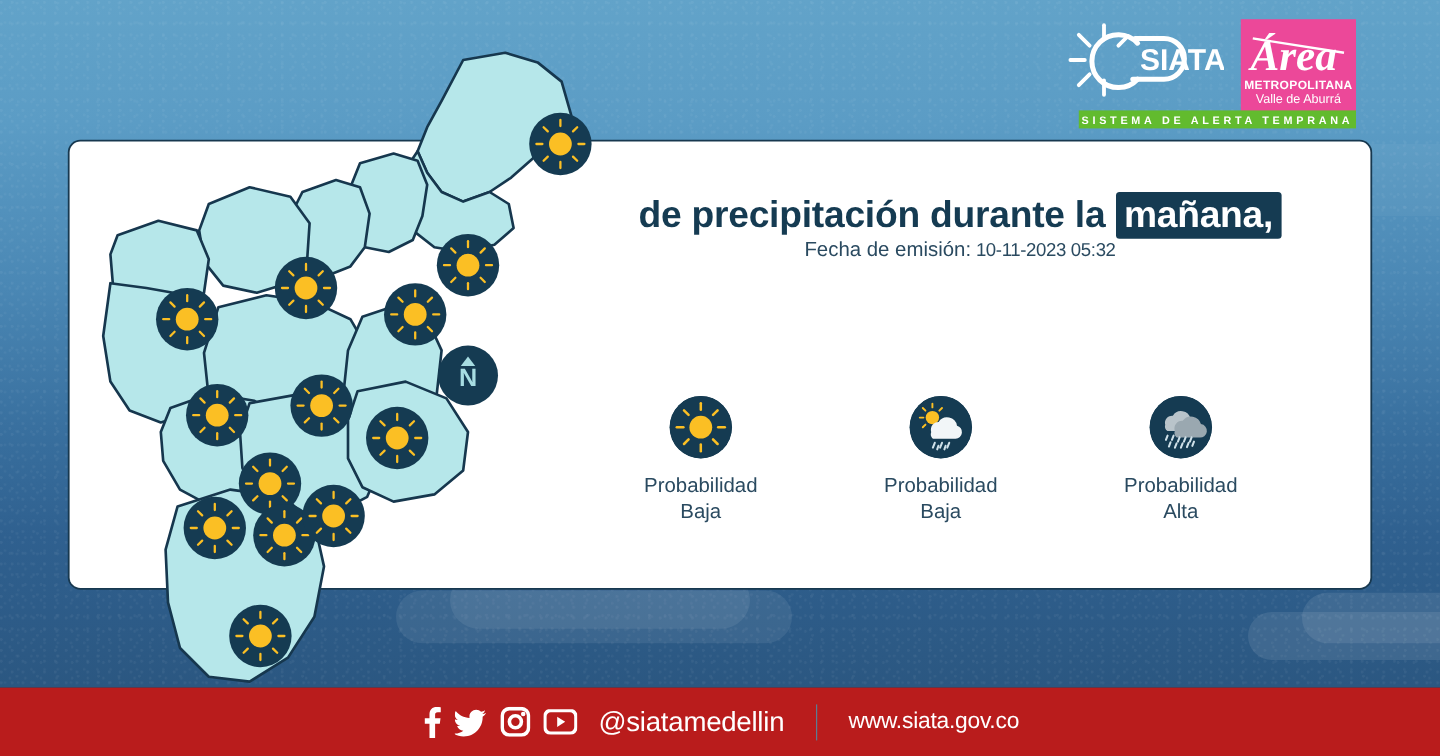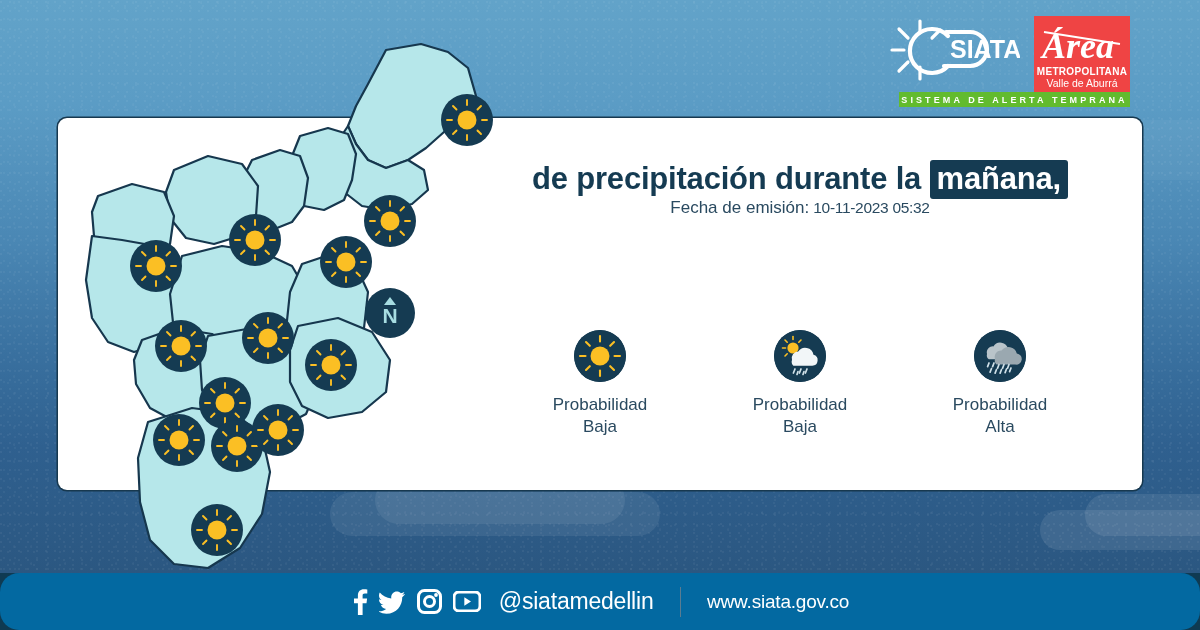--- a/index.html
+++ b/index.html
@@ -26,21 +26,21 @@
     background-size:9px 9px,13px 13px,11px 11px,17px 17px;
   }
   .cloud-bg{position:absolute;background:rgba(255,255,255,.075);border-radius:999px;}
   .cloud-bg.b{background:rgba(255,255,255,.09);}
 
   
   .logos{position:absolute;right:70px;top:16px;display:flex;align-items:flex-start;gap:14px;}
   .siata-logo{position:relative;width:130px;height:72px;}
   .siata-logo svg{display:block;}
   .area-logo{
-    width:96px;height:78px;background:#ef4444;position:relative;
+    width:96px;height:78px;background:#ec4899;position:relative;
     display:flex;flex-direction:column;align-items:center;justify-content:flex-end;padding-bottom:5px;box-sizing:border-box;
   }
   .area-script{position:absolute;left:0;top:2px;width:96px;height:52px;}
   .area-l1{color:#fff;font-size:10px;font-weight:bold;letter-spacing:.3px;line-height:11px;}
   .area-l2{color:#fff;font-size:10.5px;font-weight:normal;line-height:12px;}
   .tagline{
     position:absolute;right:70px;top:92px;width:231px;height:15px;background:#62bb2e;
     color:#fff;font-size:9px;font-weight:bold;letter-spacing:3.1px;
     display:flex;align-items:center;justify-content:center;box-sizing:border-box;
   }
@@ -73,29 +73,29 @@
     color:#153b52;font-size:31px;font-weight:bold;line-height:38px;text-align:center;
     letter-spacing:-.2px;
   }
   .hl{background:#153b52;color:#fff;padding:1px 7px 3px 7px;border-radius:3px;}
   .fecha{
     text-align:center;color:#2a4a60;font-size:17px;
   }
   .fecha .val{font-size:15.5px;letter-spacing:-.3px;margin-left:4px;}
 
   
-  .legend{position:absolute;left:500px;top:330px;width:600px;display:flex;}
+  .legend{position:absolute;left:484px;top:330px;width:600px;display:flex;}
   .leg{flex:1;display:flex;flex-direction:column;align-items:center;}
   .leg-ico{width:52px;height:52px;border-radius:50%;background:#153b52;display:block;}
   .leg-txt{margin-top:12px;text-align:center;color:#2a4a60;font-size:17px;line-height:22px;}
 
   
   .footer{
-    position:absolute;left:0;top:573px;width:1200px;height:57px;background:#0369a1;
-    display:flex;align-items:center;justify-content:center;gap:0;border-radius:19px;
+    position:absolute;left:0;top:573px;width:1200px;height:57px;background:#b91c1c;
+    display:flex;align-items:center;justify-content:center;gap:0;
   }
   .social{display:flex;align-items:center;gap:11px;margin-right:18px;}
   .social svg{display:block;}
   .handle{color:#fff;font-size:23px;letter-spacing:-.2px;}
   .fdiv{width:1.5px;height:30px;background:#5b7c91;margin:0 26px;}
   .site{color:#fff;font-size:19px;letter-spacing:-.2px;}
 </style>
 </head>
 <body>
 

